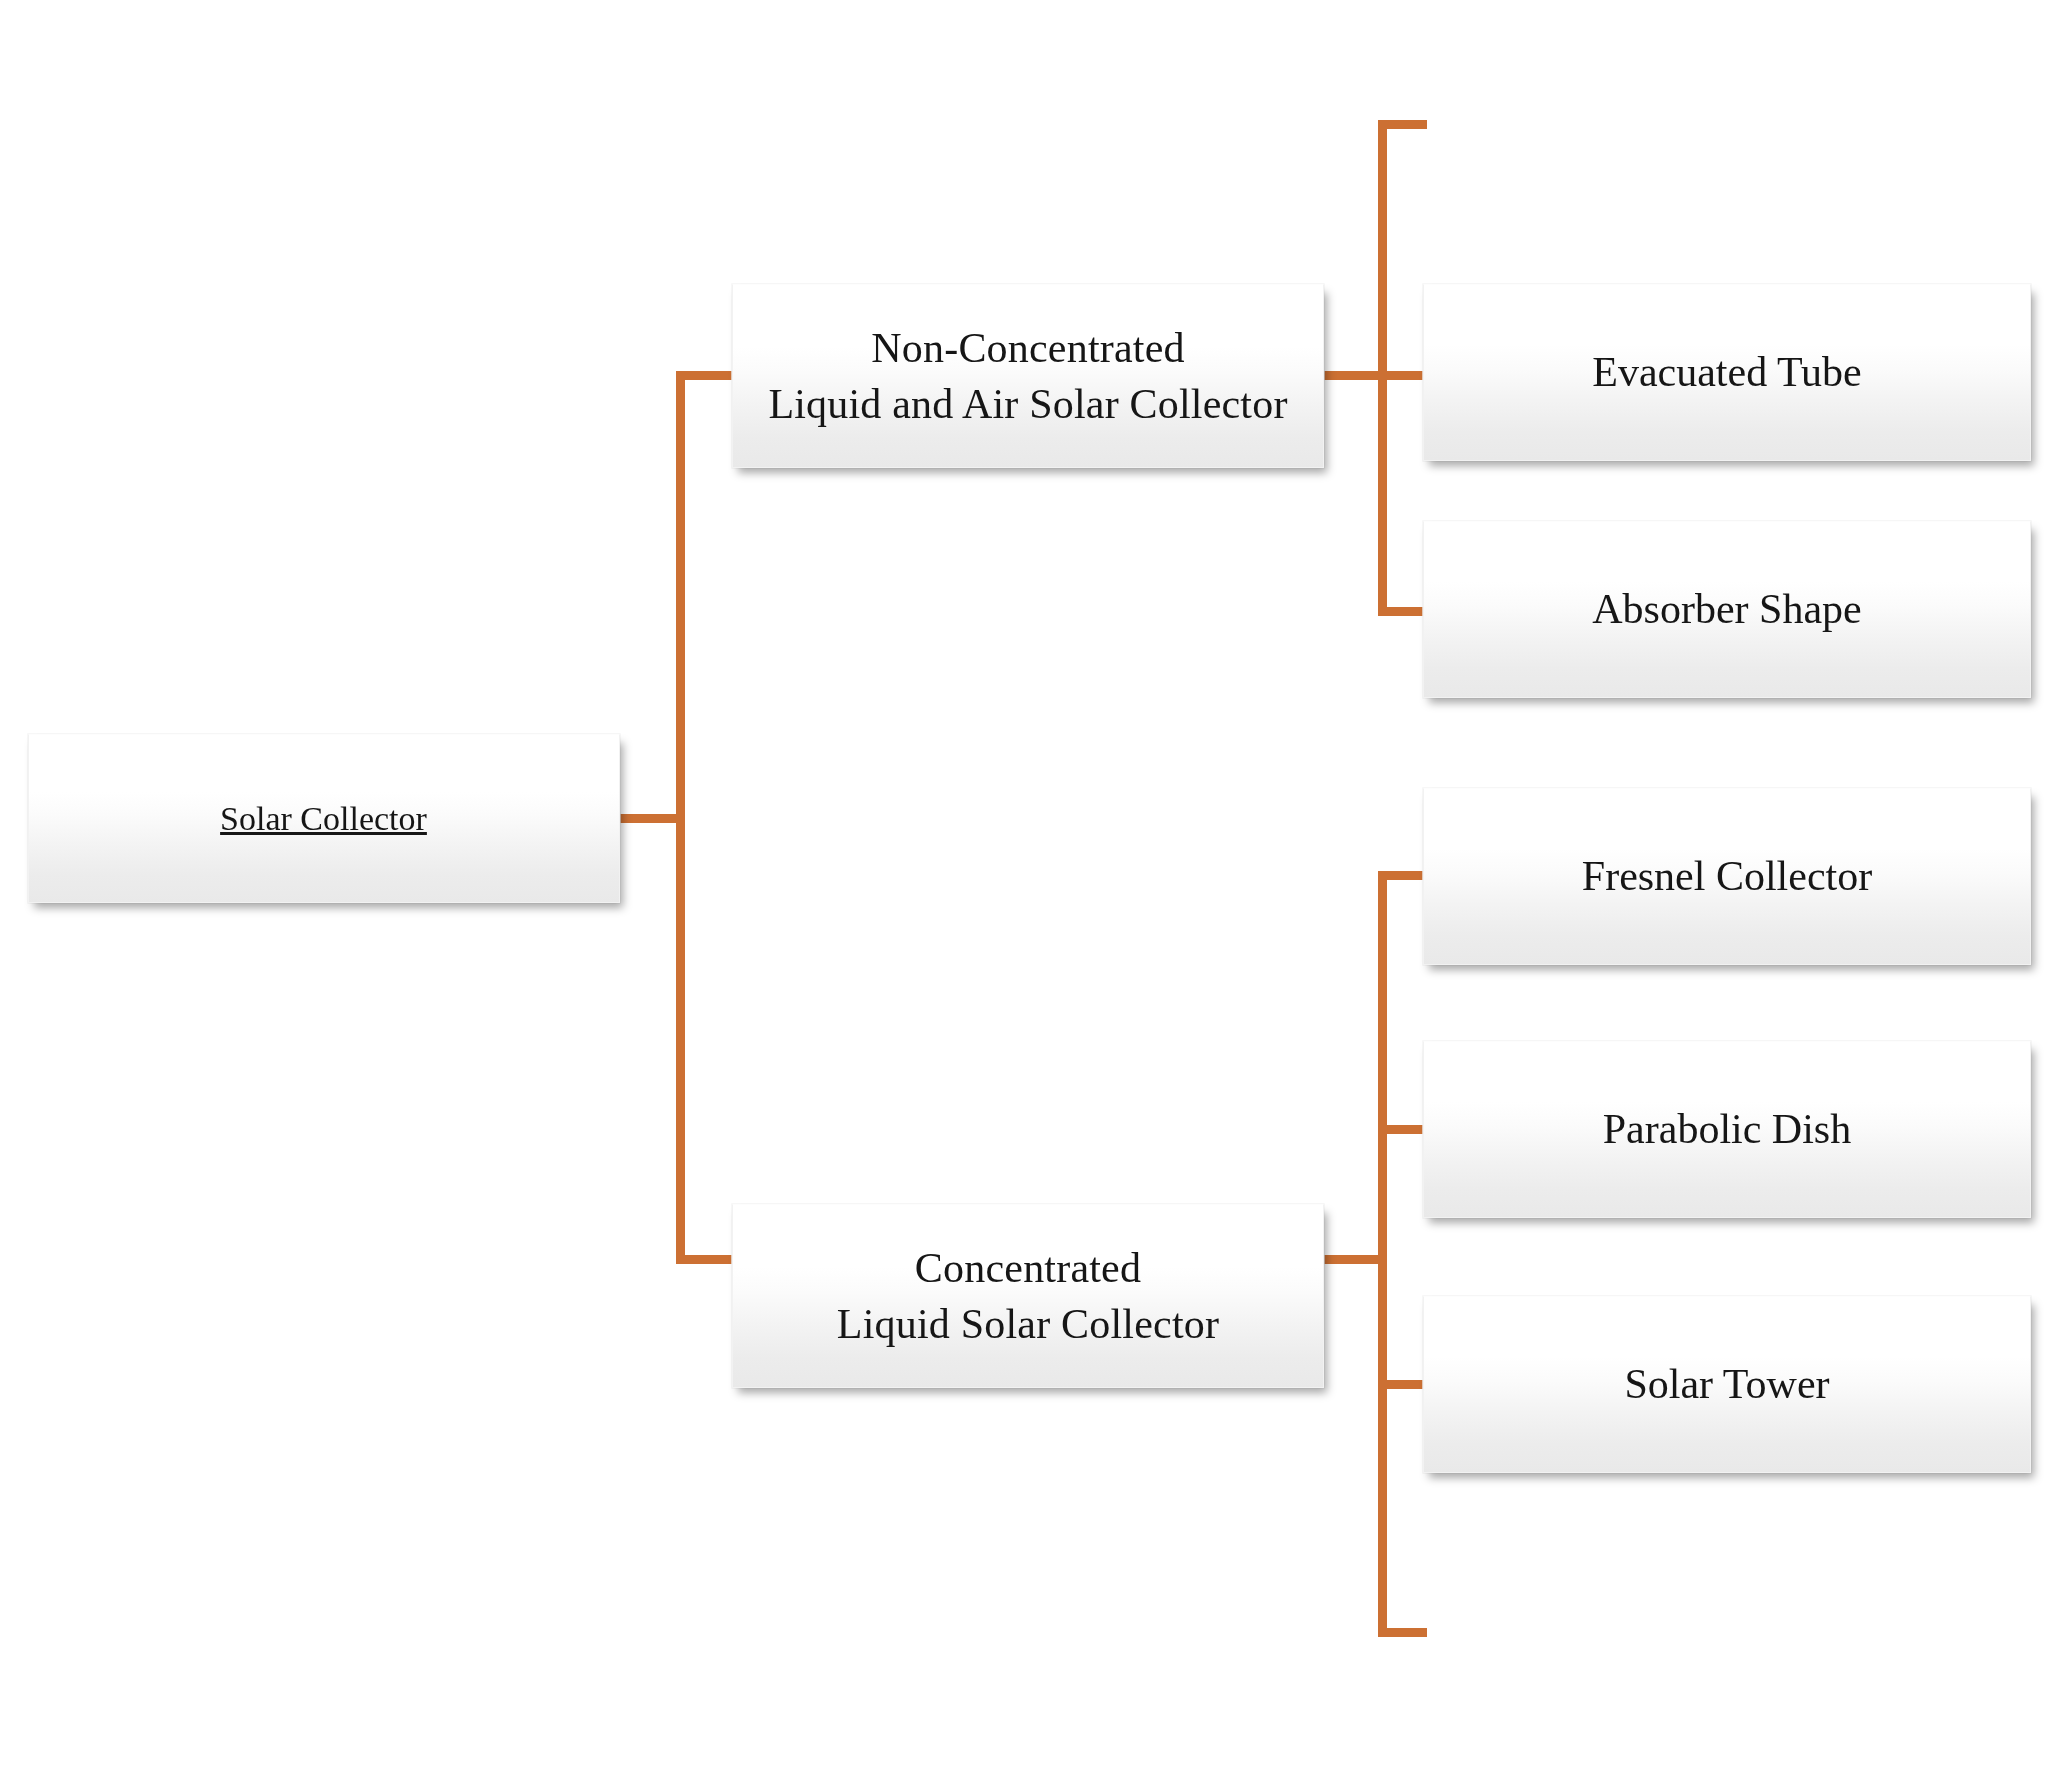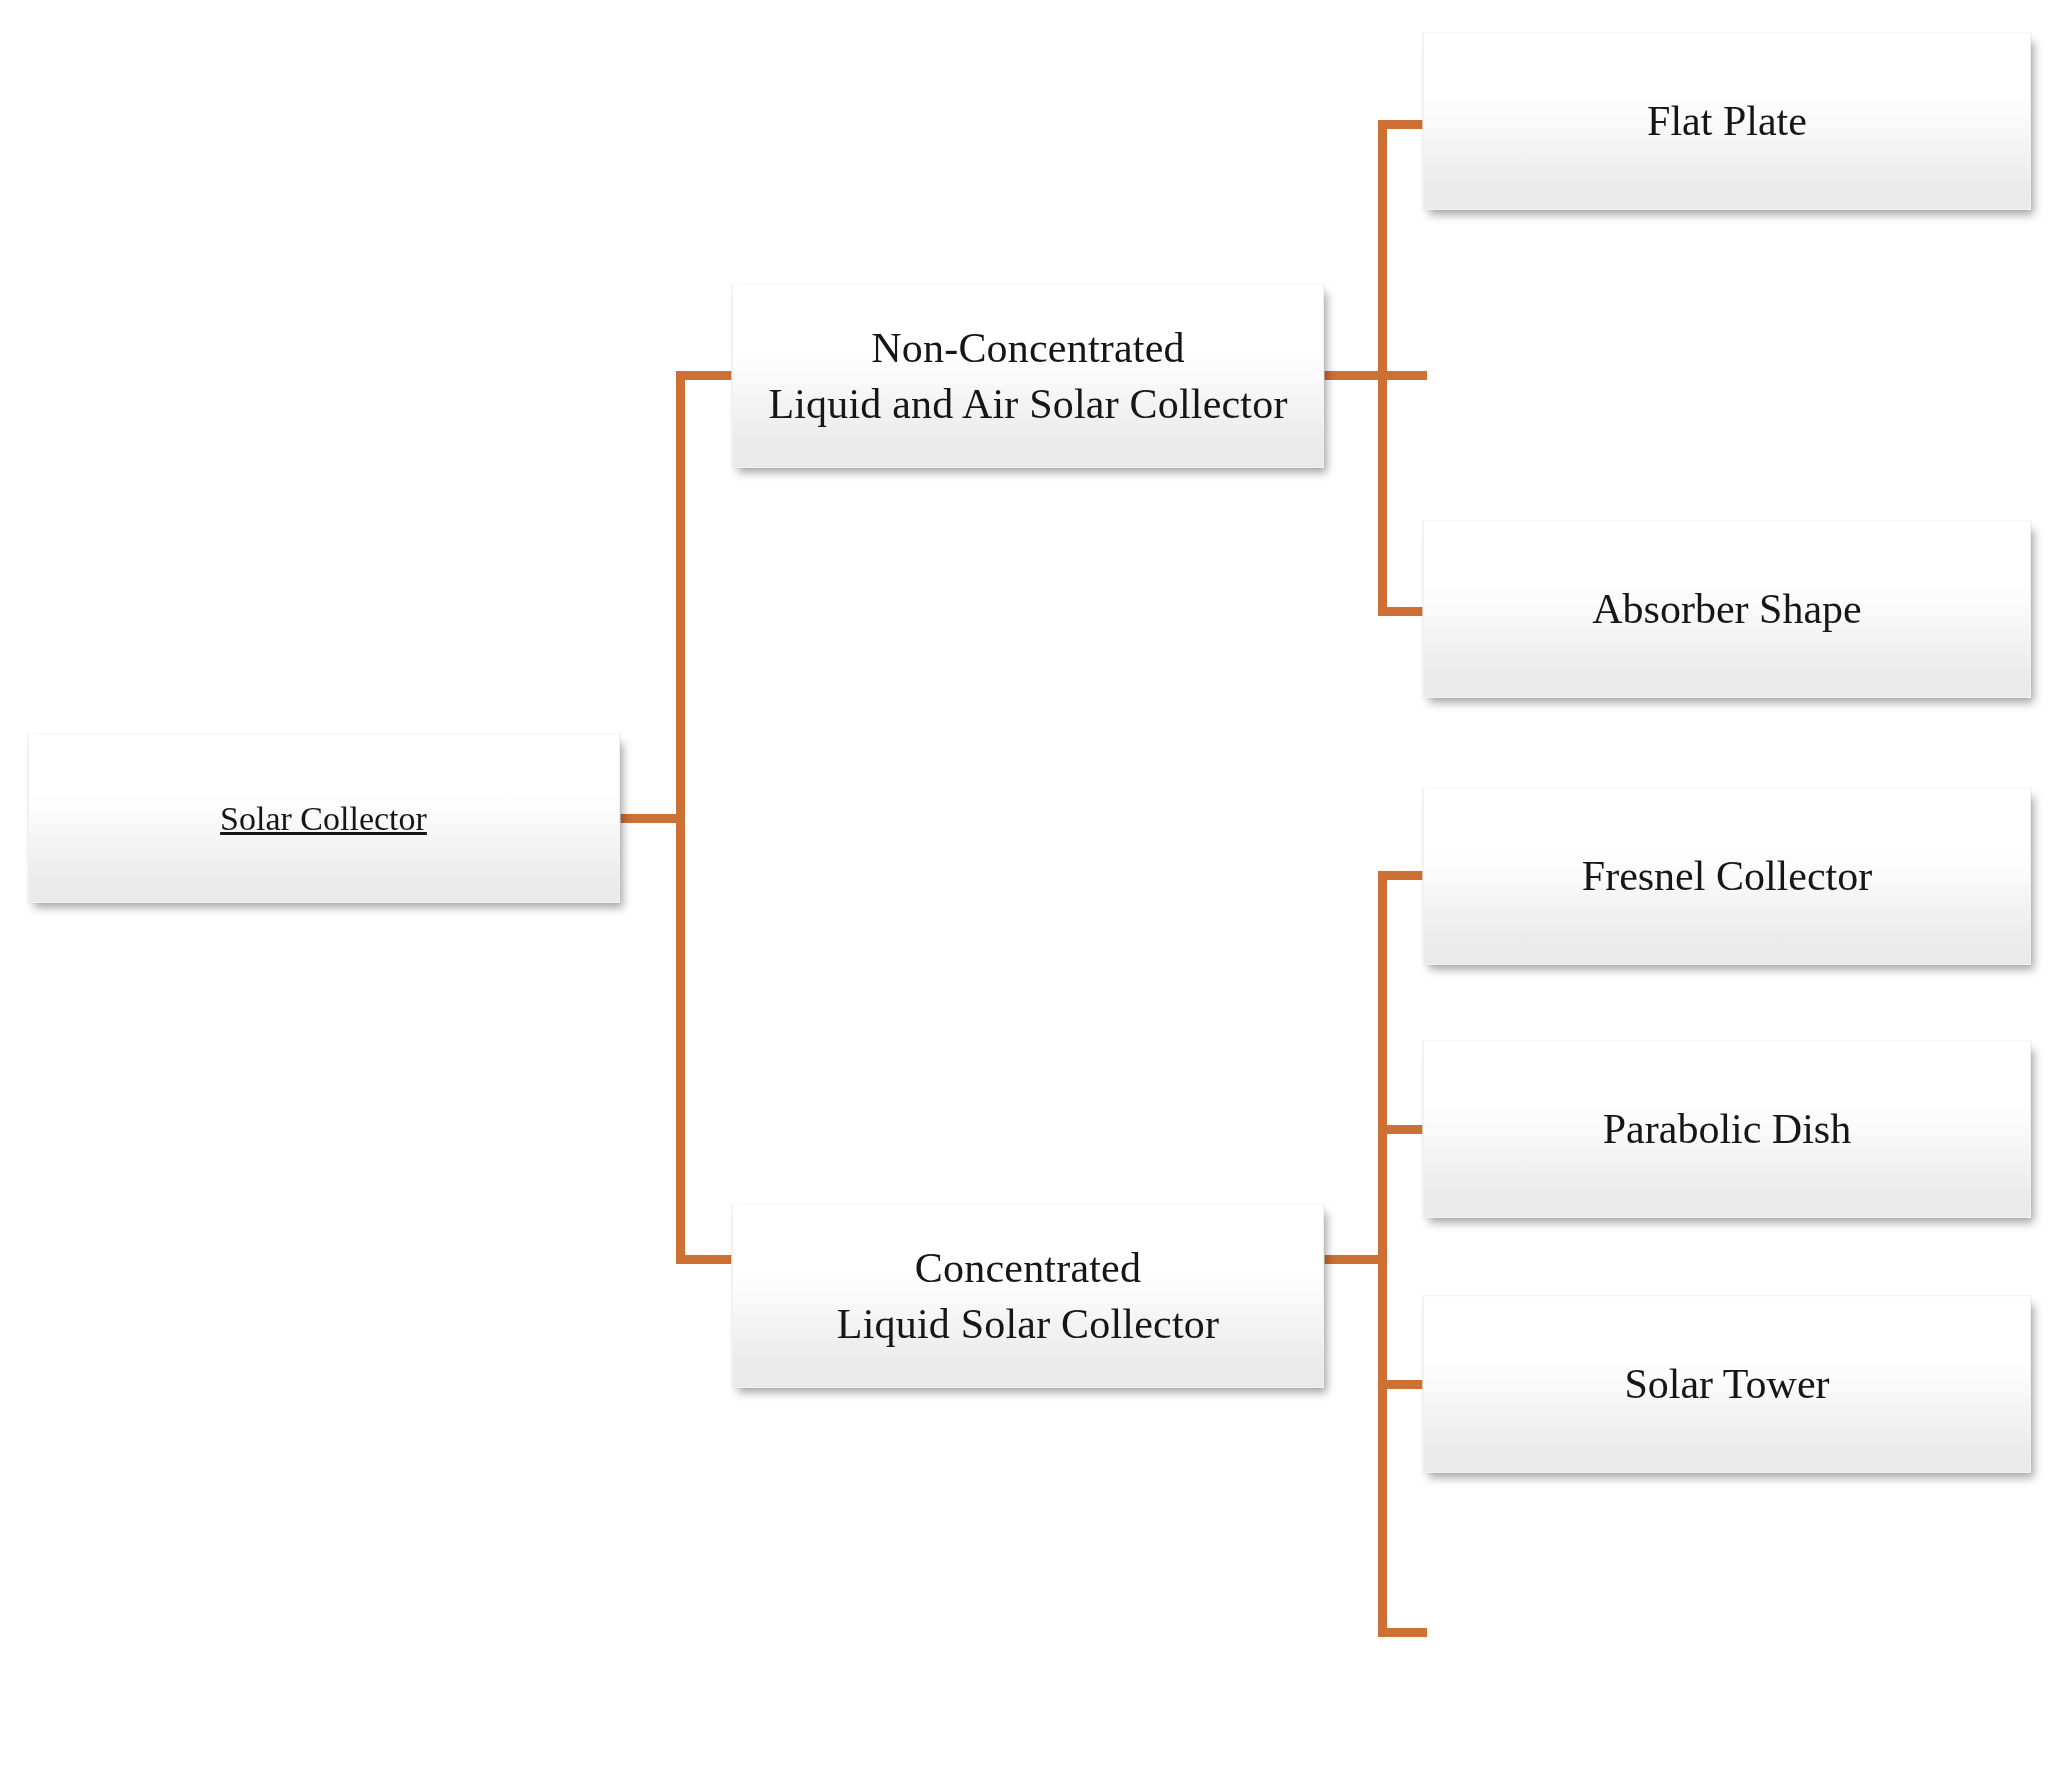--- a/index.html
+++ b/index.html
@@ -96,24 +96,24 @@
   <div class="node branch" style="left:732px; top:284px; width:592px; height:184px;justify-content:flex-end;">
     <span class="label">Non-Concentrated
 Liquid and Air Solar Collector</span>
   </div>
 
   <div class="node branch" style="left:732px; top:1204px; width:592px; height:184px;">
     <span class="label">Concentrated
 Liquid Solar Collector</span>
   </div>
 
-  <div class="node leaf" style="left:1423px; top:33px; width:608px; height:177px;">
-    <span class="label">Flat Plate</span>
+
+  <div class="node leaf" style="left:1423px; top:284px; width:608px; height:177px;">
+    <span class="label">Evacuated Tube</span>
   </div>
-
 
   <div class="node leaf" style="left:1423px; top:521px; width:608px; height:177px;align-items:center;">
     <span class="label">Absorber Shape</span>
   </div>
 
   <div class="node leaf" style="left:1423px; top:788px; width:608px; height:177px;">
     <span class="label">Fresnel Collector</span>
   </div>
 
   <div class="node leaf" style="left:1423px; top:1041px; width:608px; height:177px;">

